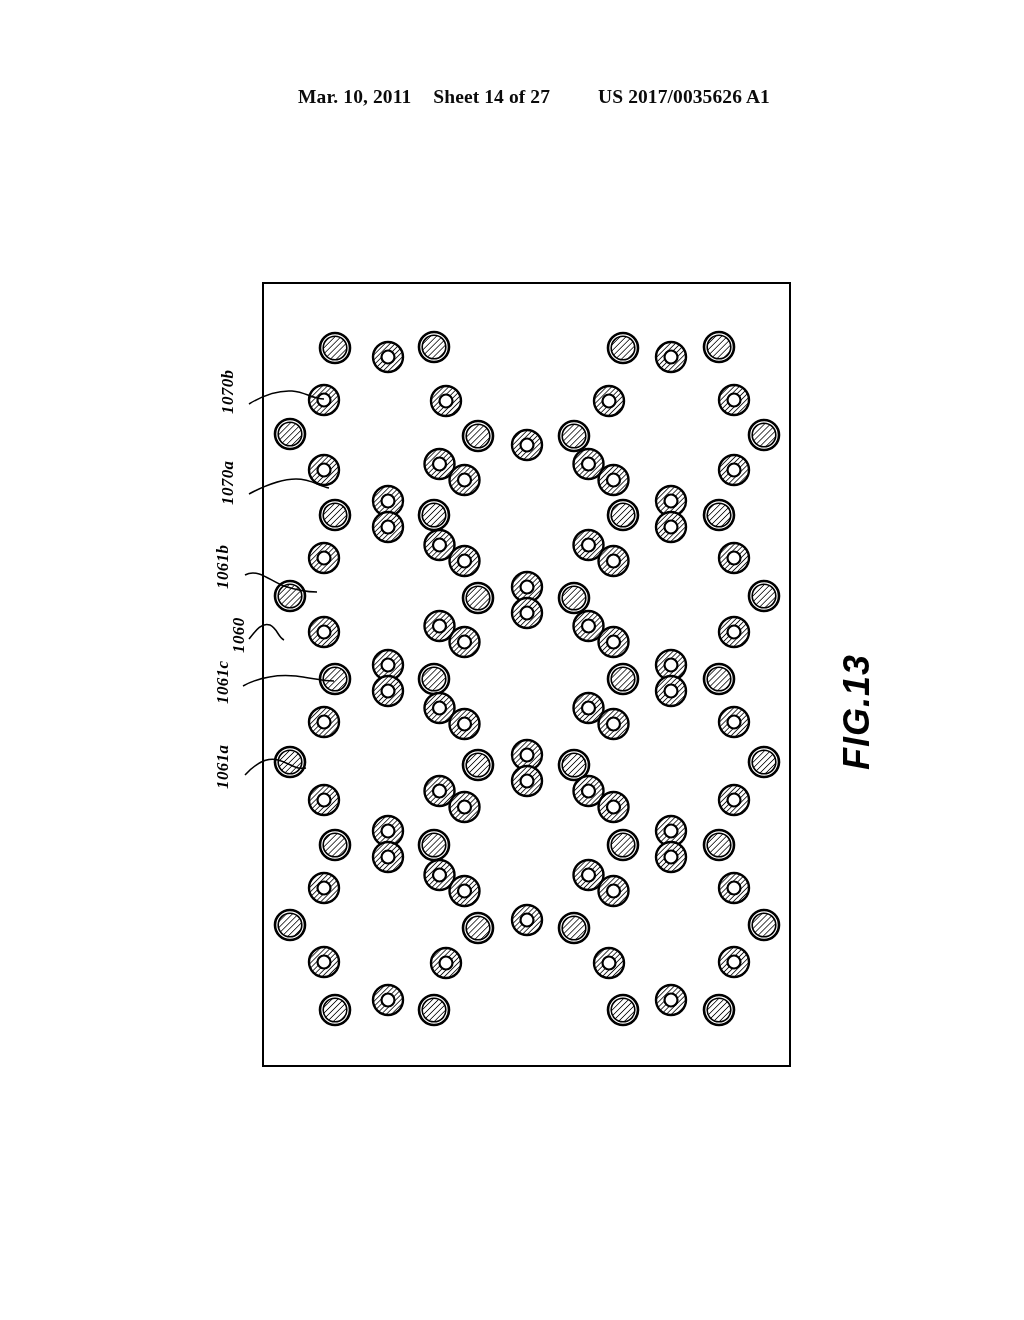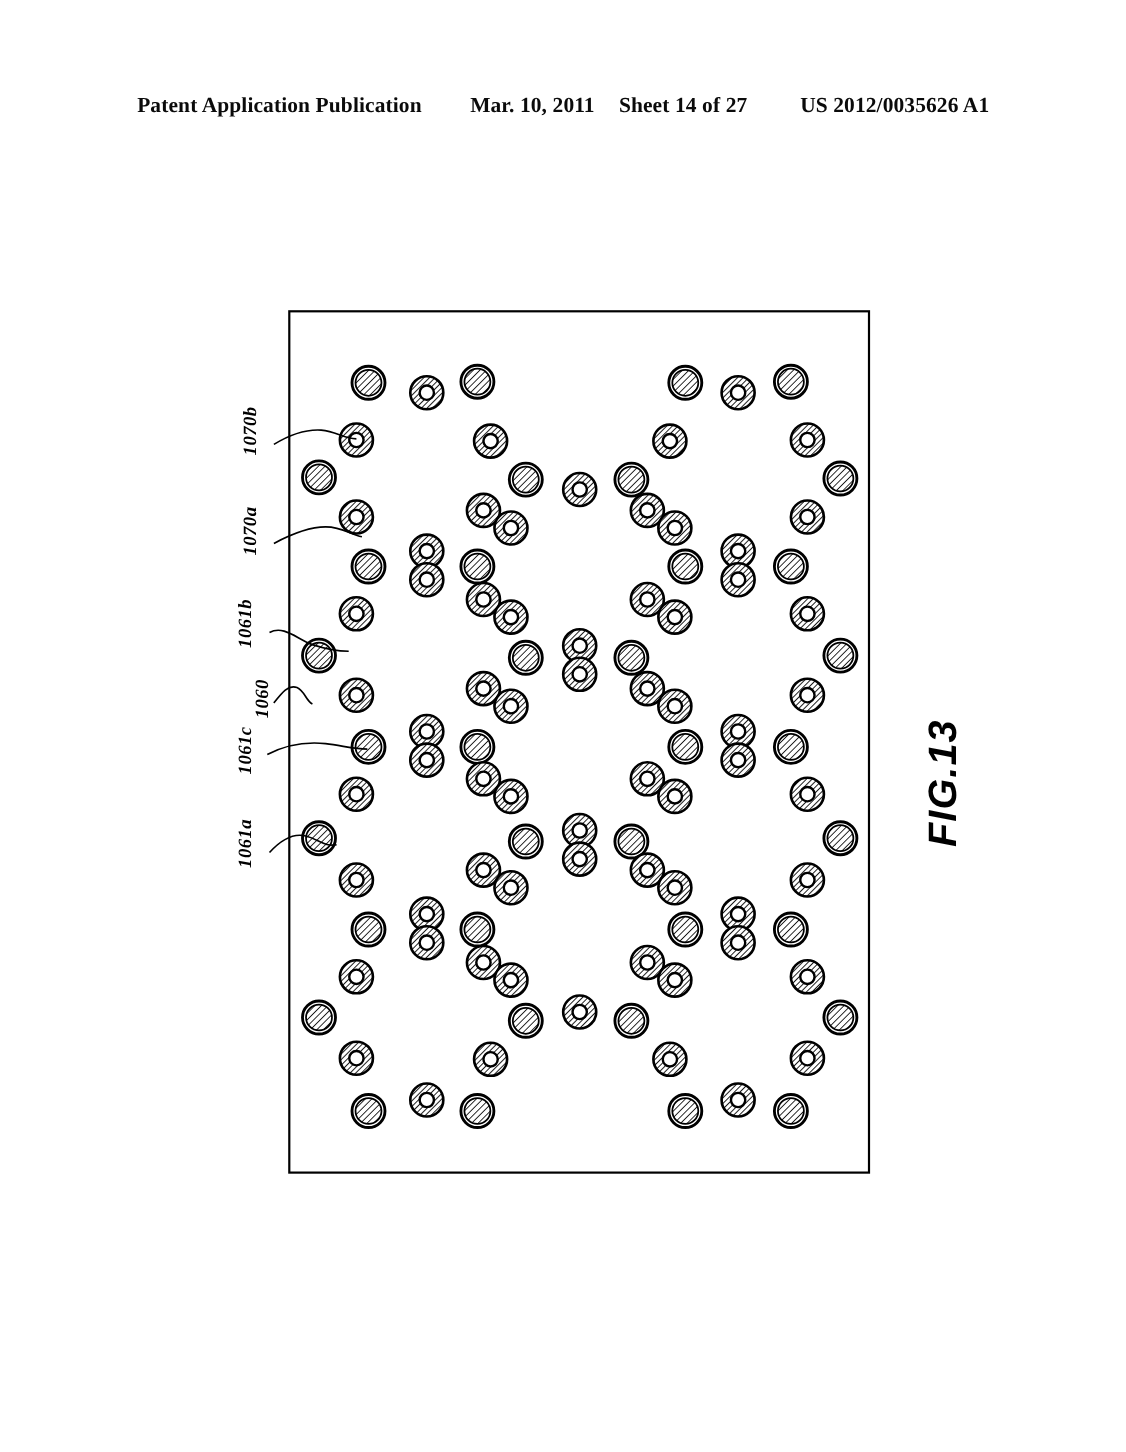--- a/index.html
+++ b/index.html
@@ -82,27 +82,26 @@
     white-space: nowrap;
     transform-origin: left top;
   }
 </style>
 </head>
 <body>
 
 <div id="page">
 
   <div id="header">
-    <span class="hdr-seg">Patent Application Publication</span>
     <span class="gap-big"></span>
     <span class="hdr-seg">Mar. 10, 2011</span>
     <span class="gap-mid"></span>
     <span class="hdr-seg">Sheet 14 of 27</span>
     <span class="gap-lrg"></span>
-    <span class="hdr-seg">US 2012/0035626 A1</span>
+    <span class="hdr-seg">US 2017/0035626 A1</span>
   </div>
 
   <div id="figure-area">
     <svg class="figure-svg" id="fig-svg" viewBox="0 0 1024 1320" xmlns="http://www.w3.org/2000/svg">
       <defs>
 
         <pattern id="hatchA" width="4.2" height="4.2" patternTransform="rotate(45)" patternUnits="userSpaceOnUse">
           <rect width="4.2" height="4.2" fill="#ffffff"></rect>
           <line x1="0" y1="0" x2="0" y2="4.2" stroke="#000000" stroke-width="1.5"></line>
         </pattern>

